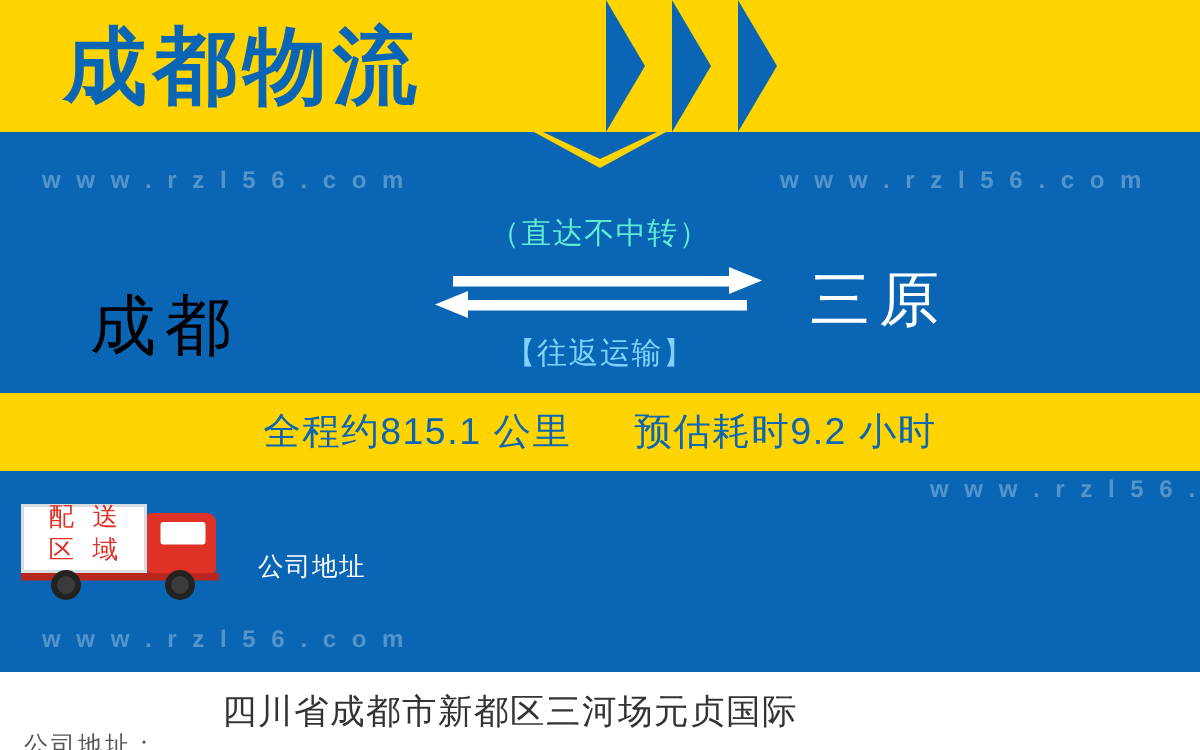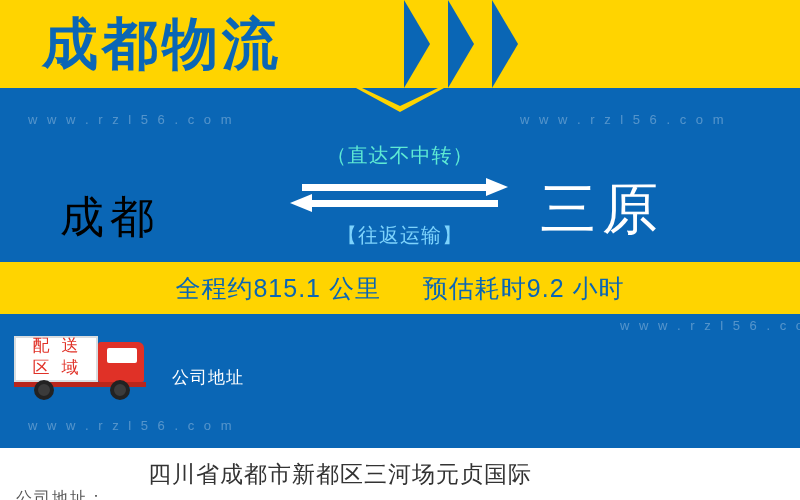--- a/index.html
+++ b/index.html
@@ -70,42 +70,43 @@
     width: 76px;
     height: 18px;
     background: #0a66b5;
     clip-path: polygon(0 0, 100% 0, 50% 100%);
   }
 
   
   .wm {
     position: absolute;
     color: rgba(255,255,255,0.30);
-    font-size: 13px;
+    font-size: 16px;
     letter-spacing: 3px;
     white-space: nowrap;
     font-family: "Liberation Sans", sans-serif;
+    font-weight: bold;
   }
 
   
   .city-left {
     position: absolute;
     left: 60px;
     top: 172px;
     font-size: 44px;
     color: #000000;
     letter-spacing: 6px;
     white-space: nowrap;
     margin-top: 16px;
   }
   .city-right {
     position: absolute;
     left: 540px;
     top: 172px;
-    font-size: 56px;
+    font-size: 40px;
     color: #ffffff;
     letter-spacing: 6px;
     white-space: nowrap;
   }
   .direct-label {
     position: absolute;
     left: 292px;
     top: 142px;
     width: 216px;
     text-align: center;

